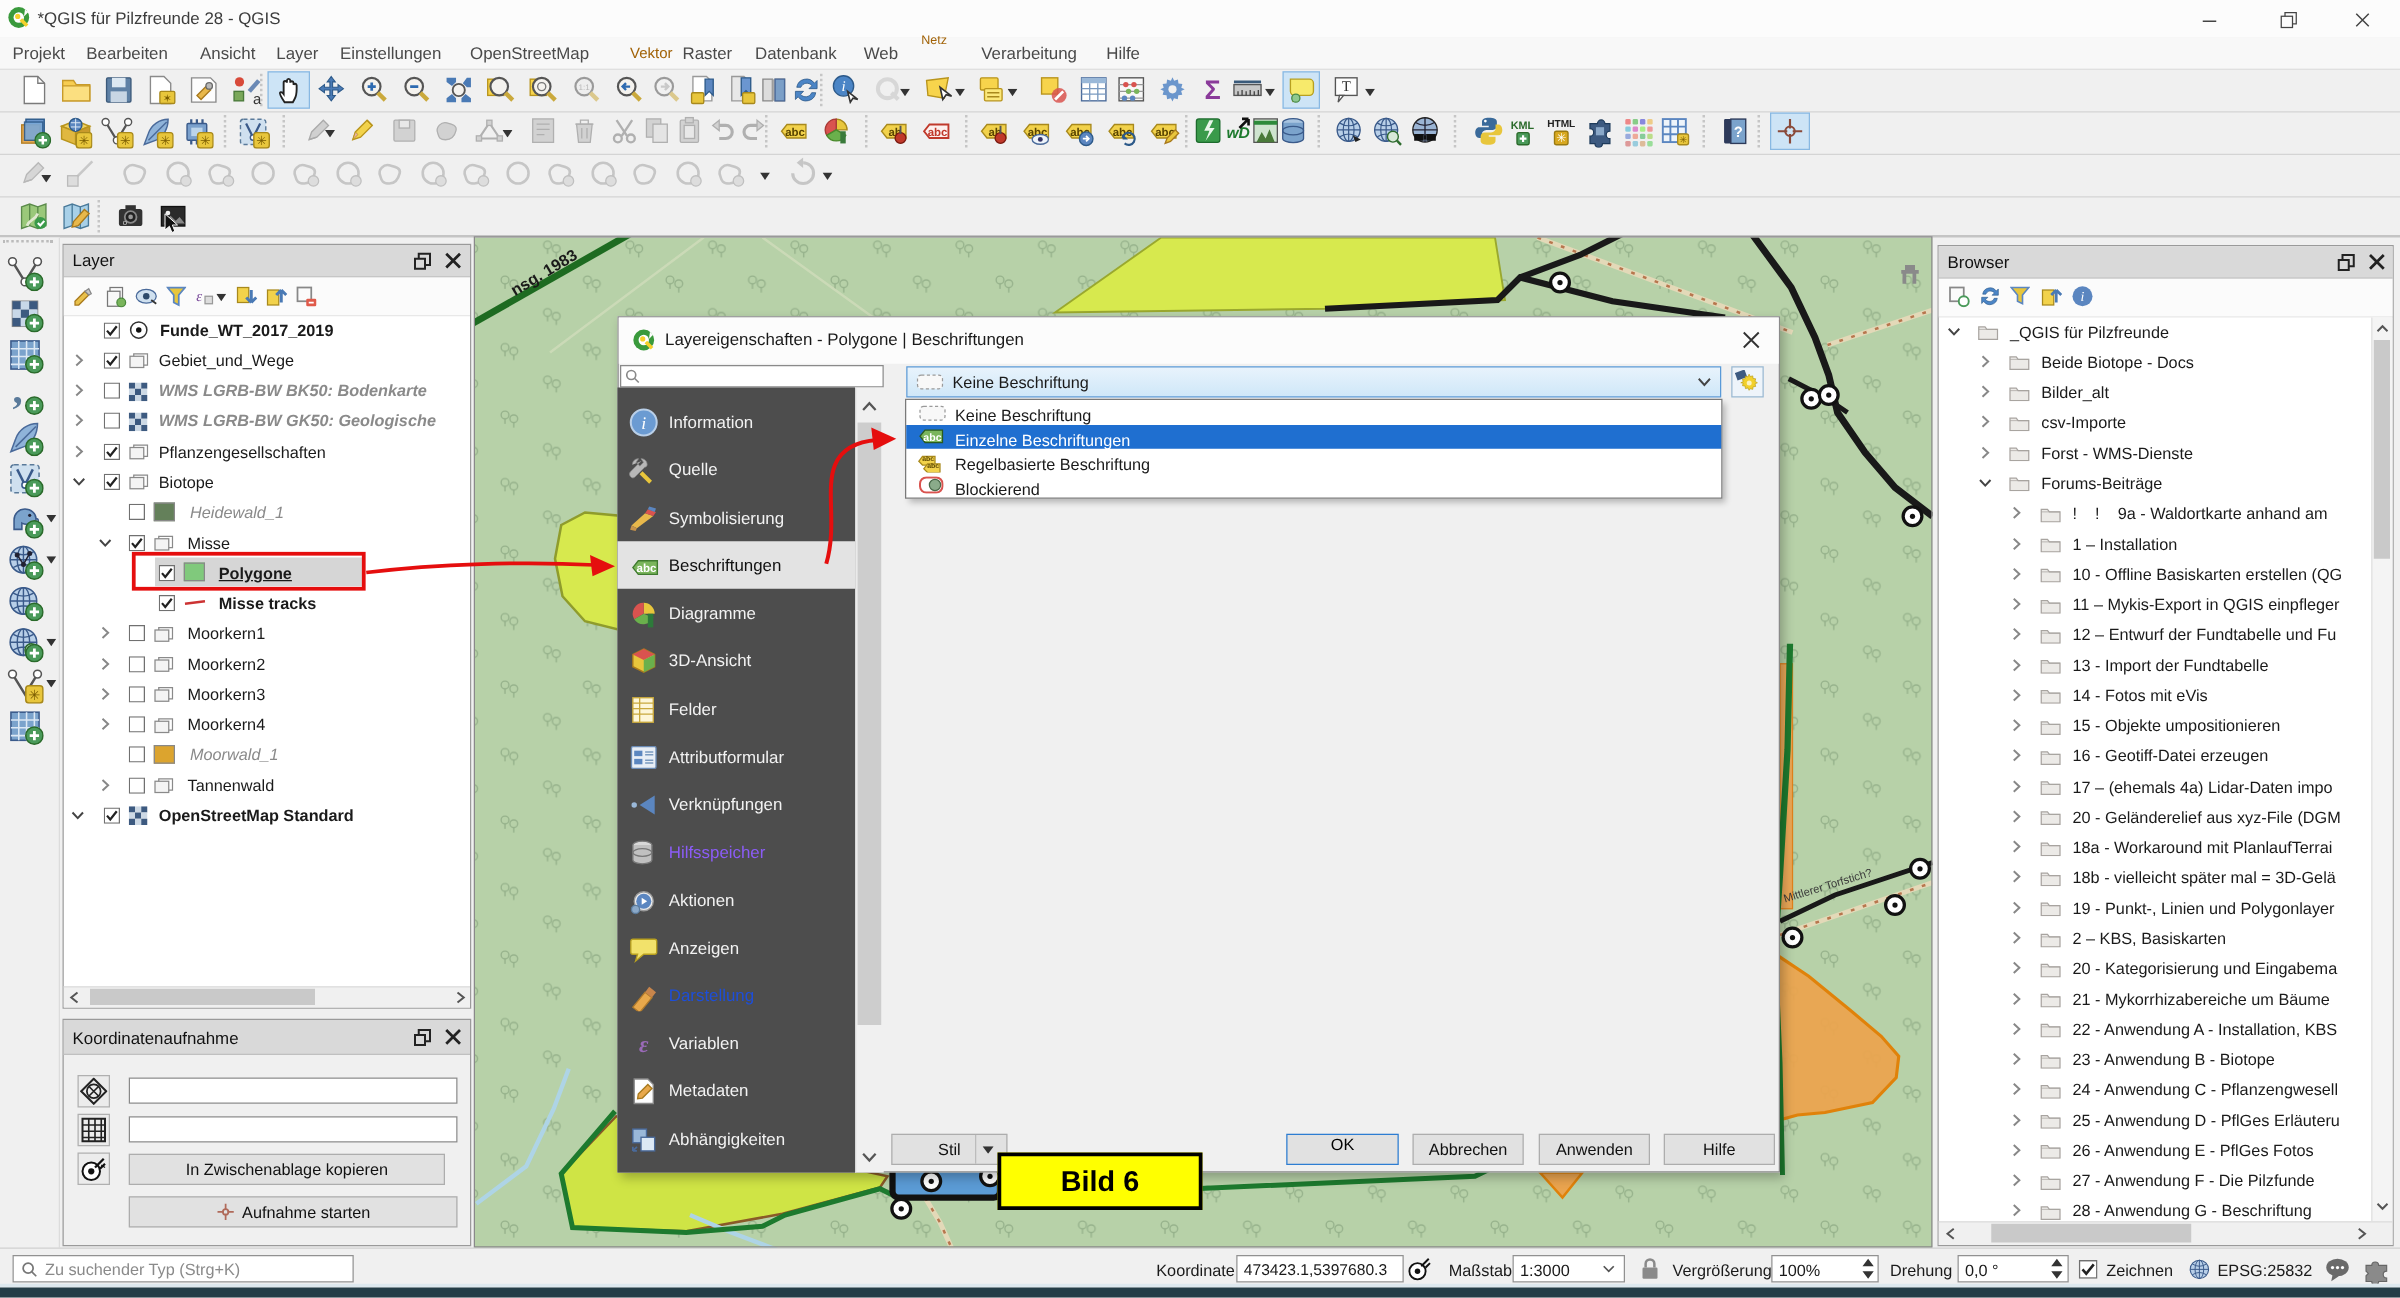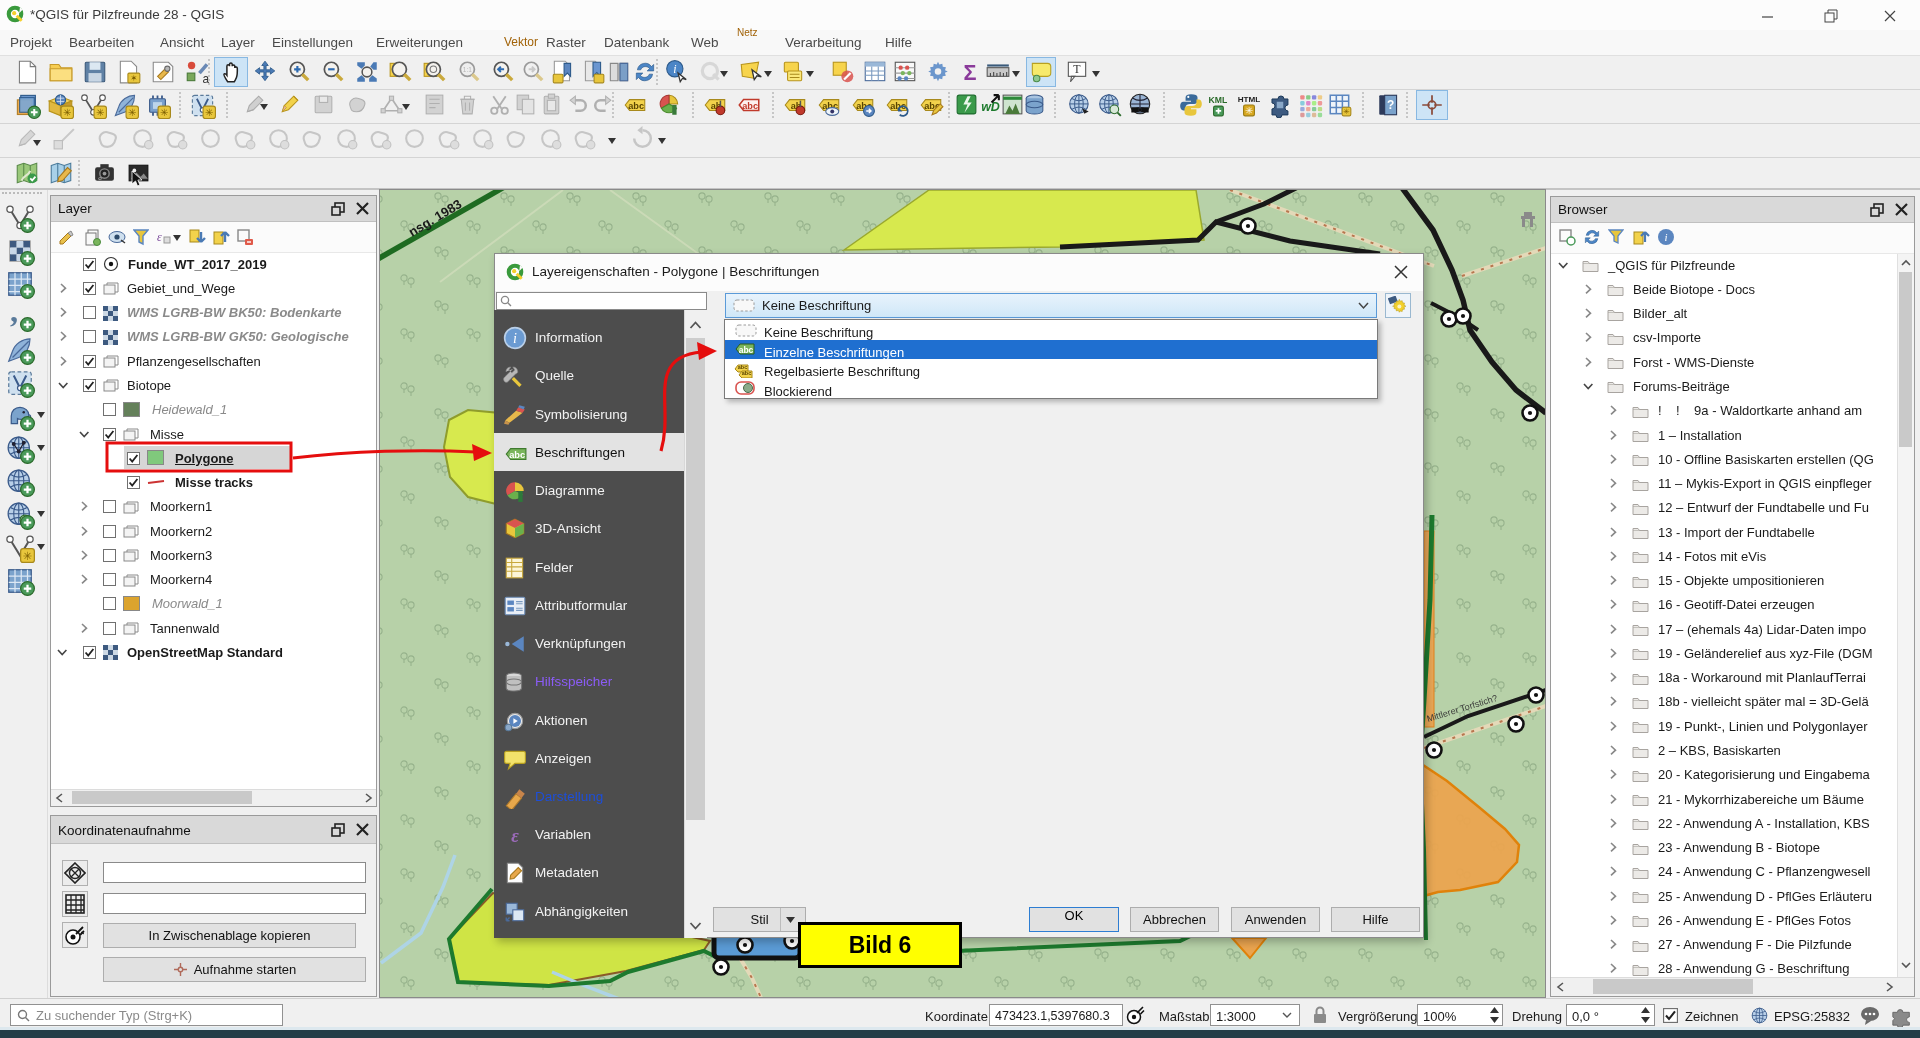--- a/index.html
+++ b/index.html
@@ -28,21 +28,21 @@
   </svg>
 <svg style="position:absolute;left:1882px;top:8px;" width="16" height="16" viewBox="0 0 16 16">
     <path d="M3 3l10 10M13 3L3 13" stroke="#444" stroke-width="1.2"></path>
   </svg>
 <div class="" style="left:0px;top:30px;width:1920px;height:25px;background:#f8f8f8;"></div>
 <div class="t" style="left:10px;top:36px;font-size:13.5px;color:#4a4a4a">Projekt</div>
 <div class="t" style="left:69px;top:36px;font-size:13.5px;color:#4a4a4a">Bearbeiten</div>
 <div class="t" style="left:160px;top:36px;font-size:13.5px;color:#4a4a4a">Ansicht</div>
 <div class="t" style="left:221px;top:36px;font-size:13.5px;color:#4a4a4a">Layer</div>
 <div class="t" style="left:272px;top:36px;font-size:13.5px;color:#4a4a4a">Einstellungen</div>
-<div class="t" style="left:376px;top:36px;font-size:13.5px;color:#4a4a4a">Erweiterungen</div>
+<div class="t" style="left:376px;top:36px;font-size:13.5px;color:#4a4a4a">OpenStreetMap</div>
 <div class="t" style="left:504px;top:36px;font-size:12px;color:#a16207">Vektor</div>
 <div class="t" style="left:546px;top:36px;font-size:13.5px;color:#4a4a4a">Raster</div>
 <div class="t" style="left:604px;top:36px;font-size:13.5px;color:#4a4a4a">Datenbank</div>
 <div class="t" style="left:691px;top:36px;font-size:13.5px;color:#4a4a4a">Web</div>
 <div class="t" style="left:737px;top:28px;font-size:10px;color:#a16207">Netz</div>
 <div class="t" style="left:785px;top:36px;font-size:13.5px;color:#4a4a4a">Verarbeitung</div>
 <div class="t" style="left:885px;top:36px;font-size:13.5px;color:#4a4a4a">Hilfe</div>
 <div class="" style="left:0px;top:55px;width:1920px;height:135px;background:#f0f0f0;border-top:1px solid #e0e0e0;"></div>
 <div class="" style="left:0px;top:89px;width:1920px;height:1px;background:#d4d4d4;height:1px;"></div>
 <div class="" style="left:0px;top:123px;width:1920px;height:1px;background:#d4d4d4;height:1px;"></div>
@@ -1278,21 +1278,21 @@
     <path d="M1 5.5h15" stroke="#a8a4a0" stroke-width=".6"></path>
   </svg>
 <div class="t" style="left:1658px;top:622.685px;font-size:13px">17 – (ehemals 4a) Lidar-Daten impo</div>
 <svg style="position:absolute;left:1608px;top:647.9549999999999px;" width="11" height="11" viewBox="0 0 11 11">
     <path d="M3 1l4.5 4.2L3 9.4" stroke="#888" stroke-width="1.6" fill="none"></path>
   </svg>
 <svg style="position:absolute;left:1632px;top:646.4549999999999px;" width="17" height="14" viewBox="0 0 17 14">
     <path d="M1 3.5h5l1.5 2H16v8H1z" fill="#eceae7" stroke="#a8a4a0"></path>
     <path d="M1 5.5h15" stroke="#a8a4a0" stroke-width=".6"></path>
   </svg>
-<div class="t" style="left:1658px;top:646.9549999999999px;font-size:13px">19 - Geländerelief aus xyz-File (DGM</div>
+<div class="t" style="left:1658px;top:646.9549999999999px;font-size:13px">20 - Geländerelief aus xyz-File (DGM</div>
 <svg style="position:absolute;left:1608px;top:672.2249999999999px;" width="11" height="11" viewBox="0 0 11 11">
     <path d="M3 1l4.5 4.2L3 9.4" stroke="#888" stroke-width="1.6" fill="none"></path>
   </svg>
 <svg style="position:absolute;left:1632px;top:670.7249999999999px;" width="17" height="14" viewBox="0 0 17 14">
     <path d="M1 3.5h5l1.5 2H16v8H1z" fill="#eceae7" stroke="#a8a4a0"></path>
     <path d="M1 5.5h15" stroke="#a8a4a0" stroke-width=".6"></path>
   </svg>
 <div class="t" style="left:1658px;top:671.2249999999999px;font-size:13px">18a - Workaround mit PlanlaufTerrai</div>
 <svg style="position:absolute;left:1608px;top:696.495px;" width="11" height="11" viewBox="0 0 11 11">
     <path d="M3 1l4.5 4.2L3 9.4" stroke="#888" stroke-width="1.6" fill="none"></path>

